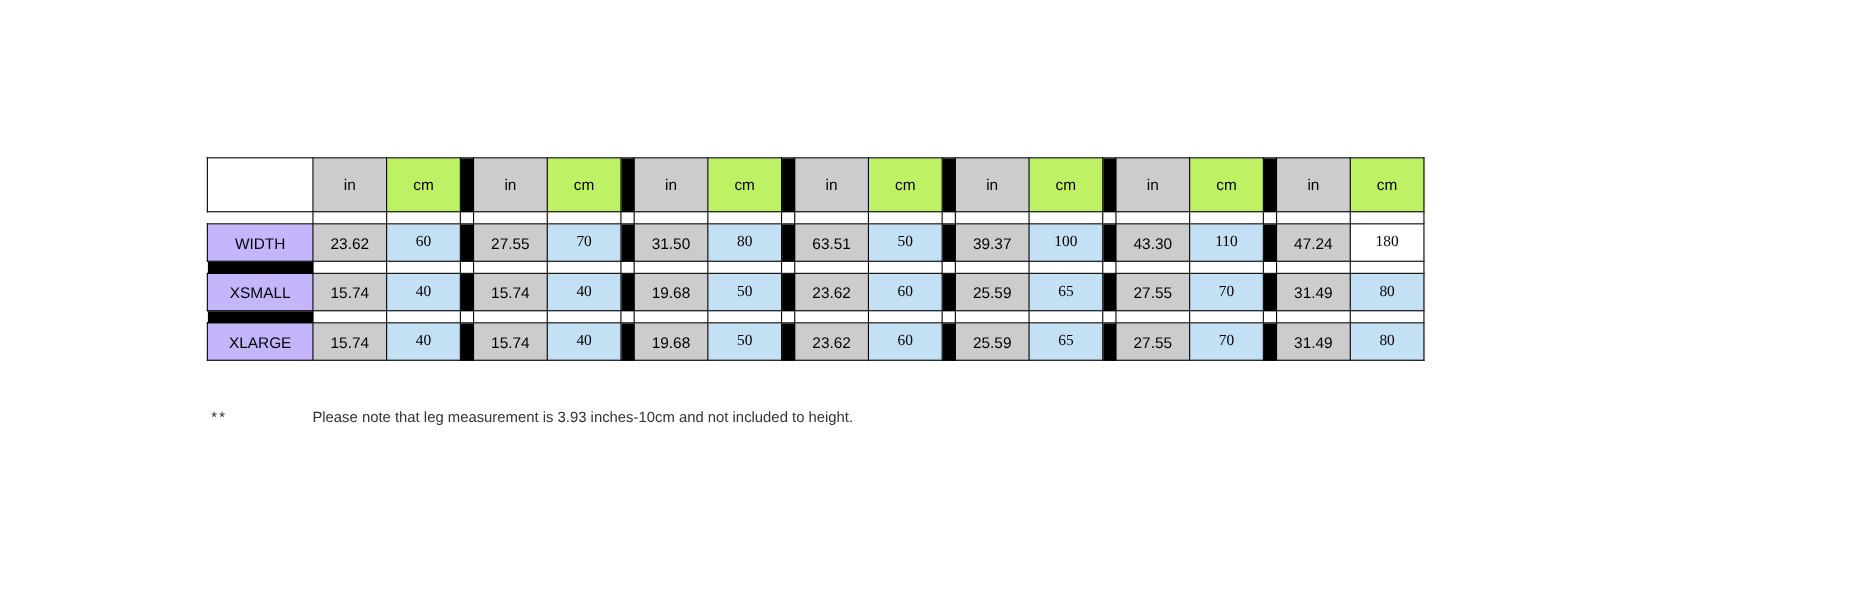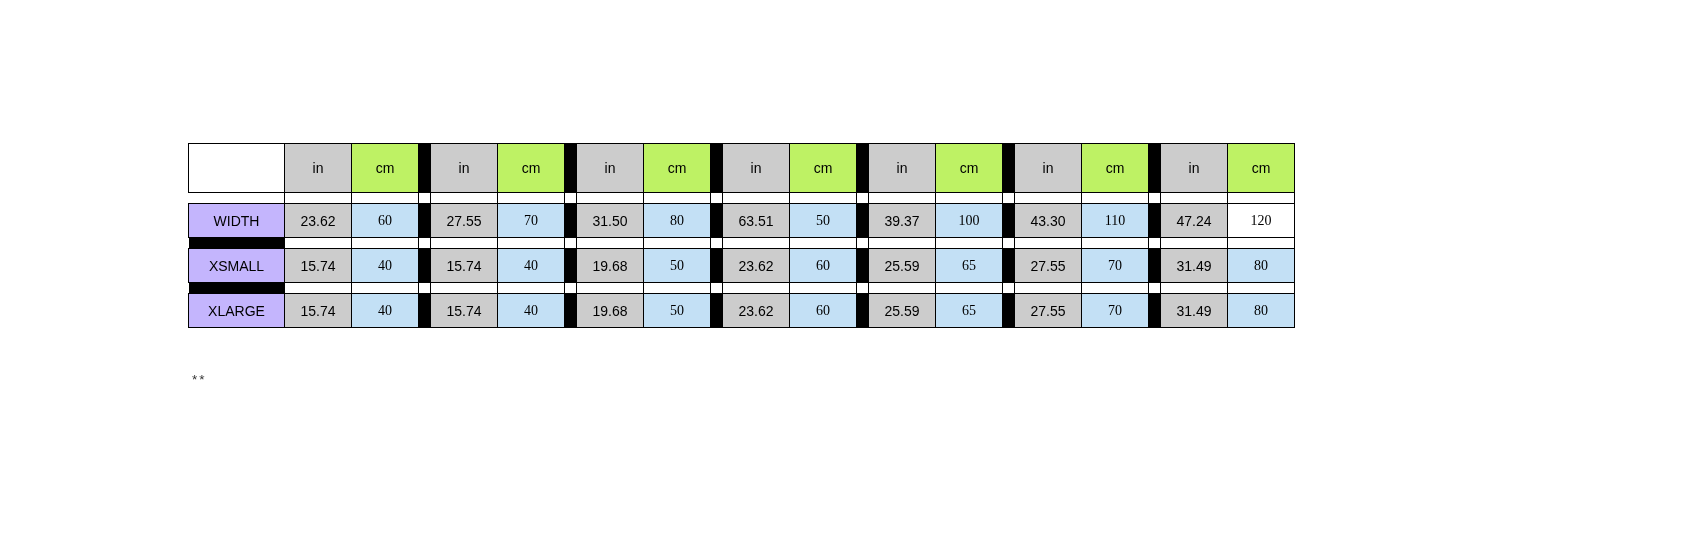--- a/index.html
+++ b/index.html
@@ -228,21 +228,21 @@
           <td class="val-in">63.51</td>
           <td class="val-cm">50</td>
           <td class="gap-black"></td>
           <td class="val-in">39.37</td>
           <td class="val-cm">100</td>
           <td class="gap-black"></td>
           <td class="val-in">43.30</td>
           <td class="val-cm">110</td>
           <td class="gap-black"></td>
           <td class="val-in">47.24</td>
-          <td class="val-cm plain">120</td>
+          <td class="val-cm plain">180</td>
         </tr>
         <tr class="spacer-row">
           <td class="label-black"></td>
           <td></td>
           <td></td>
           <td class="gap-black"></td>
           <td></td>
           <td></td>
           <td class="gap-black"></td>
           <td></td>
@@ -328,13 +328,14 @@
           <td class="gap-black"></td>
           <td class="val-in">31.49</td>
           <td class="val-cm">80</td>
         </tr>
       </tbody>
   </table>
 </div>
 
 <div id="footnote">
   <span class="fn-mark">**</span>
+  <span class="fn-text">Please note that leg measurement is 3.93 inches-10cm and not included to height.</span>
 </div>
 
 </body></html>

